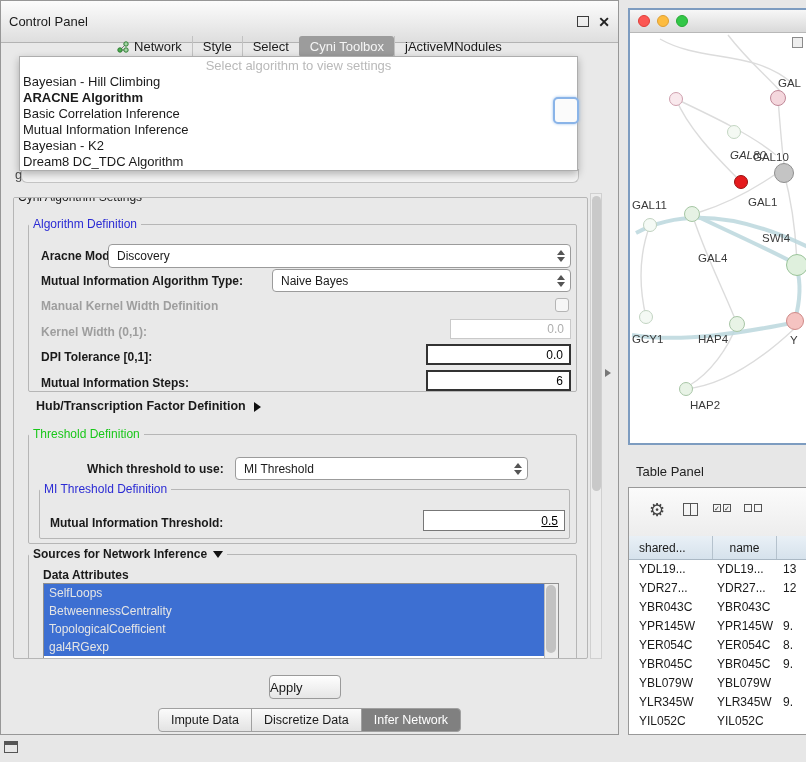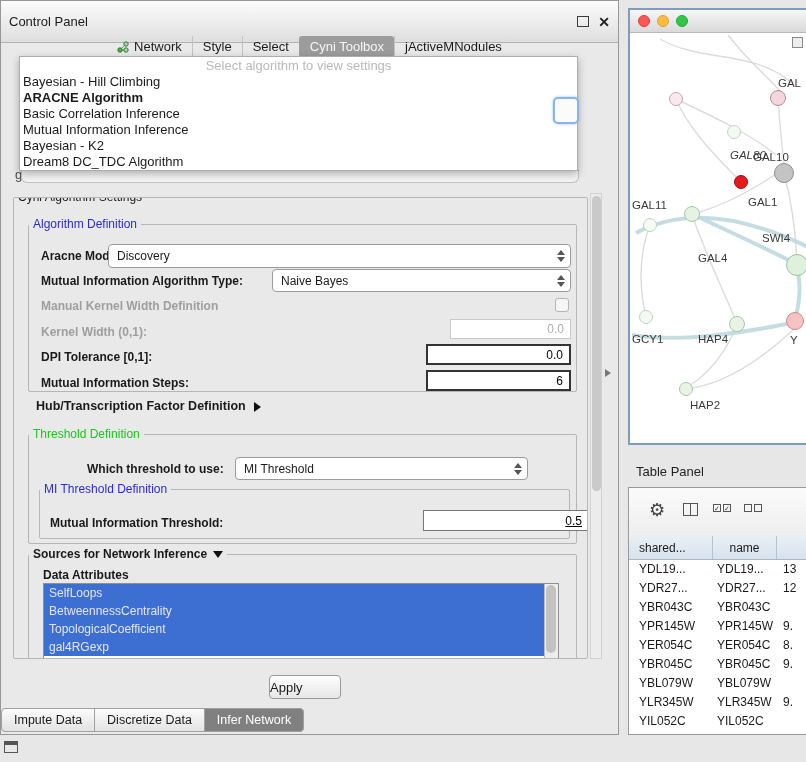--- a/index.html
+++ b/index.html
@@ -68,21 +68,21 @@
   .attr-item{height:18px;line-height:18px;background:#3d6fd2;color:#e5e5e5;font-size:12px;padding-left:5px;white-space:nowrap}
   .attr-scroll{position:absolute;top:0;right:0;width:13px;bottom:0;background:#ededed;border-left:1px solid #bcbcbc}
   .attr-thumb{position:absolute;top:1px;left:1px;width:10px;height:68px;background:#c2c2c2;border-radius:5px}
 
   .scrollbar{background:#ececec;border:1px solid #d0d0d0;box-sizing:border-box}
   .scroll-thumb{position:absolute;left:1px;top:2px;width:9px;height:295px;background:#c9c9c9;border-radius:5px}
 
   .btn{border:1px solid #9a9a9a;border-radius:4px;background:linear-gradient(#fefefe,#e6e6e6);
        font-size:13px;display:flex;align-items:center;justify-content:flex-start}
 
-  .btabrow{left:0;top:707px;right:0;display:flex;justify-content:flex-start}
+  .btabrow{left:0;top:707px;right:0;display:flex;justify-content:center}
   .btab{font-size:12.5px;padding:4px 12px;border:1px solid #a0a0a0;background:linear-gradient(#fbfbfb,#e3e3e3);margin-left:-1px}
   .btab:first-child{border-radius:4px 0 0 4px;margin-left:0}
   .btab:last-child{border-radius:0 4px 4px 0}
   .btab.active{background:#808080;color:#fff}
 
   .split-arrow{left:605px;top:369px;width:0;height:0;border-top:4px solid transparent;border-bottom:4px solid transparent;
                border-left:6px solid #777}
 
   
   .netwin{left:628px;top:8px;width:210px;height:437px;border:2px solid #7d9cc0;background:#fff;box-sizing:border-box}
@@ -219,21 +219,21 @@
         <span class="val">MI Threshold</span>
         <span class="arrows">
             <span class="tri-up"></span>
             <span class="tri-dn"></span>
           </span>
       </div>
 
       <div class="abs groupbox" style="left:10px;top:54px;width:531px;height:50px">
         <span class="grouptitle blue">MI Threshold Definition</span>
         <span class="abs lbl" style="left:10px;top:26px">Mutual Information Threshold:</span>
-        <input class="abs fld fld-mid" style="left: 383px; top: 20px; width: 166px; height: 21px; text-decoration: underline;" value="0.5">
+        <input class="abs fld fld-mid" style="left: 383px; top: 20px; width: 142px; height: 21px; text-decoration: underline;" value="0.5">
       </div>
     </div>
 
     <div class="abs groupbox" style="left:14px;top:356px;width:549px;height:120px">
       <span class="grouptitle" style="font-weight:bold">
         <span>Sources for Network Inference</span><span class="tri-down-b"></span>
       </span>
       <span class="abs lbl" style="left:14px;top:13px">Data Attributes</span>
       <div class="abs attr-list" style="left:14px;top:28px;width:516px;height:88px">
         <div class="attr-item">SelfLoops</div>

